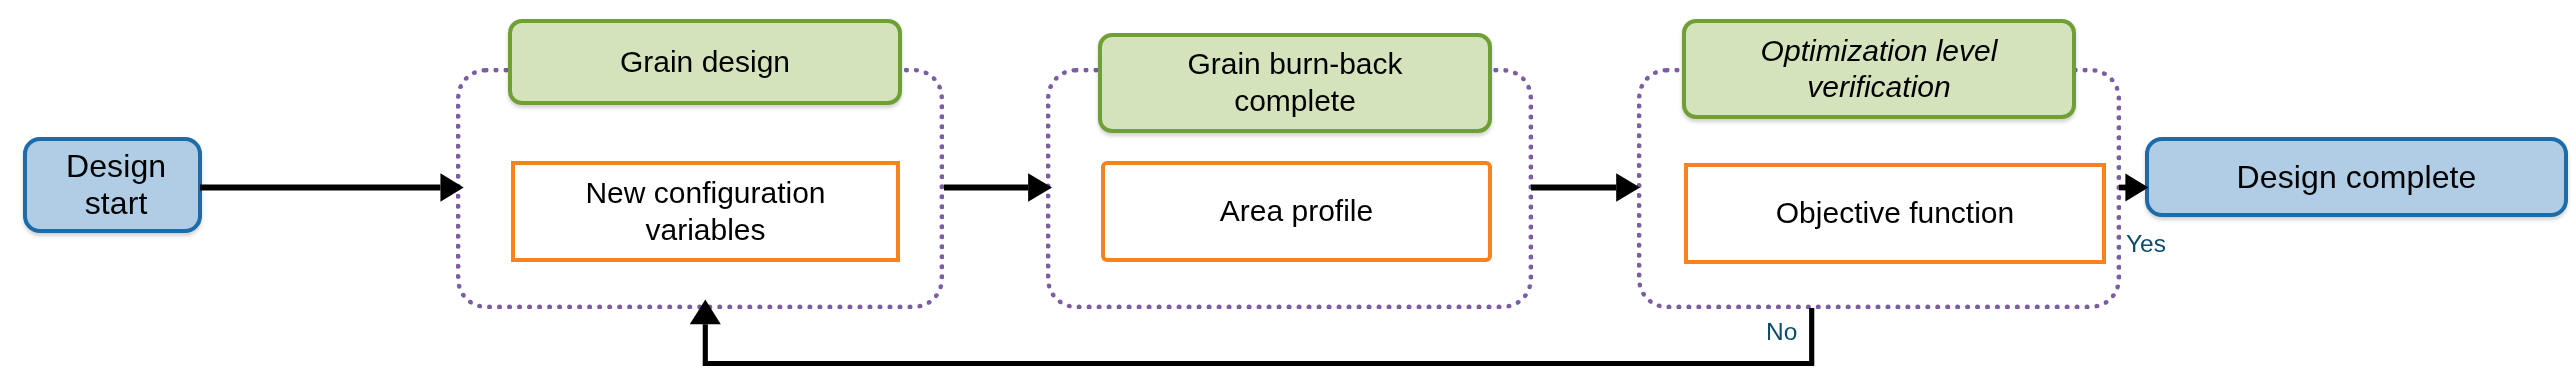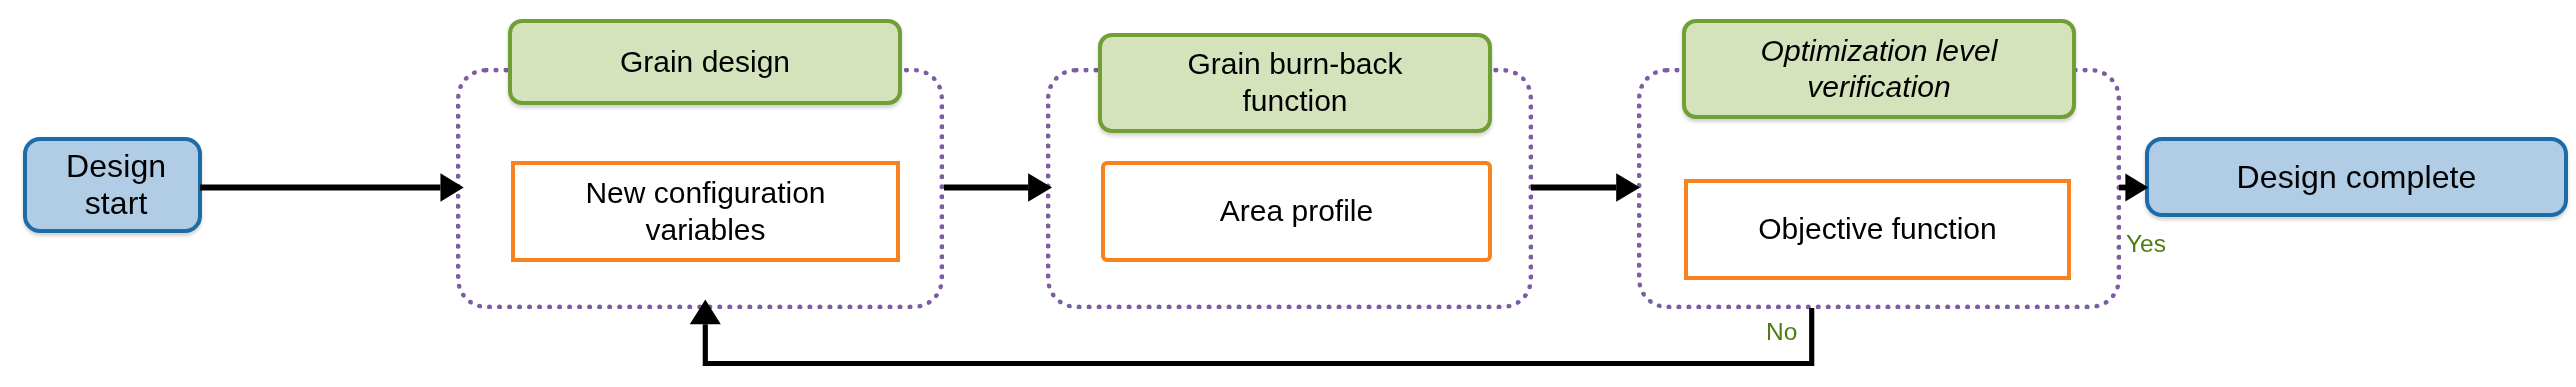--- a/index.html
+++ b/index.html
@@ -89,21 +89,21 @@
   
   .connector {
     position: absolute;
     z-index: 6;
   }
   .connector svg { display: block; overflow: visible; }
 
   
   .edge-label {
     position: absolute;
-    color: #4d7c0f;
+    color: #0c4a6e;
     font-size: 24.5px;
     line-height: 1;
     white-space: nowrap;
     z-index: 7;
   }
 </style>
 </head>
 <body>
 
 <div id="canvas">
@@ -129,36 +129,36 @@
   <div class="data-box" style="left:511px; top:161px; width:389px; height:101px;">
     <span style="display:block;">
       <span style="display:block;">New configuration</span>
       <span style="display:block;">variables</span>
     </span>
   </div>
 
   <div class="stage-box" style="left:1098px; top:33px; width:394px; height:100px;">
     <span style="display:block;">
       <span style="display:block;">Grain burn-back</span>
-      <span style="display:block;">function</span>
+      <span style="display:block;">complete</span>
     </span>
   </div>
 
   <div class="data-box" style="left:1101px; top:161px; width:391px; height:101px;border-radius:6px;">
     <span>Area profile</span>
   </div>
 
   <div class="stage-box" style="left:1682px; top:19.4px; width:394px; height:100px;font-style:italic;">
     <span style="display:block;">
       <span style="display:block;">Optimization level</span>
       <span style="display:block;">verification</span>
     </span>
   </div>
 
-  <div class="data-box" style="left:1684px; top:179px; width:387px; height:101px;">
+  <div class="data-box" style="left:1684px; top:163px; width:422px; height:101px;">
     <span>Objective function</span>
   </div>
 
   <div class="connector" style="left:200px; top:168px; width:265px; height:39px;">
     <svg width="265" height="39" viewBox="0 0 410 60">
       <line x1="0" y1="30" x2="372" y2="30" stroke="#000000" stroke-width="9"></line>
       <polygon points="372,8 408,30 372,52" fill="#000000"></polygon>
     </svg>
   </div>
 

